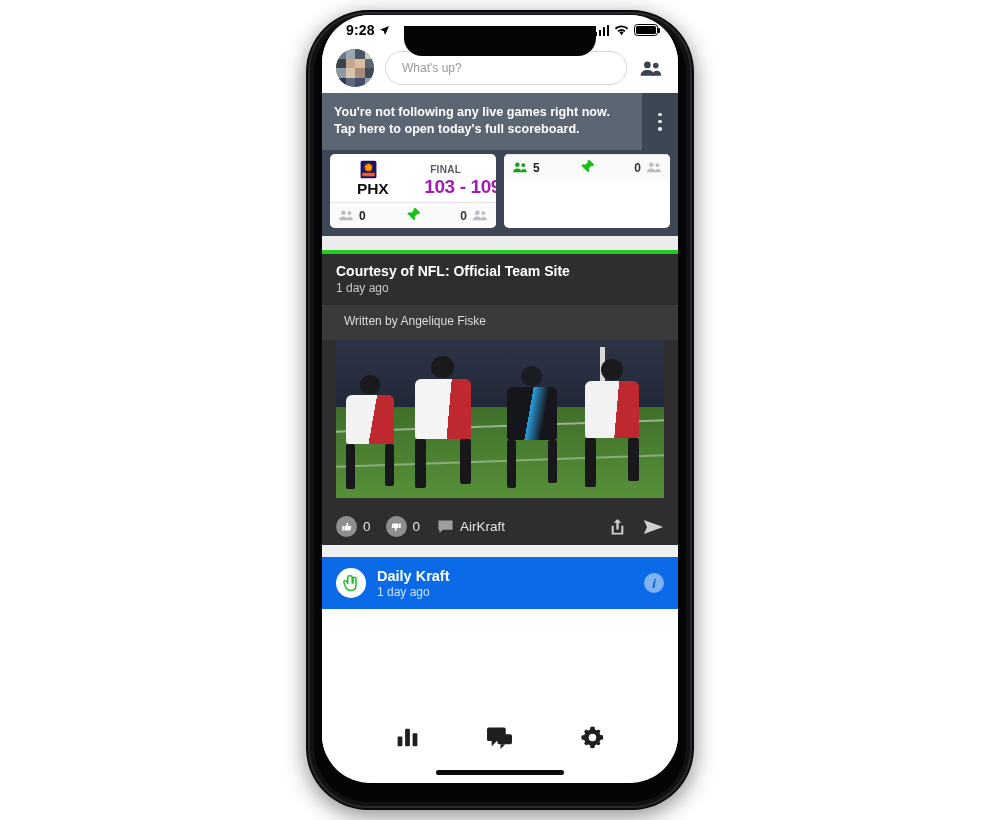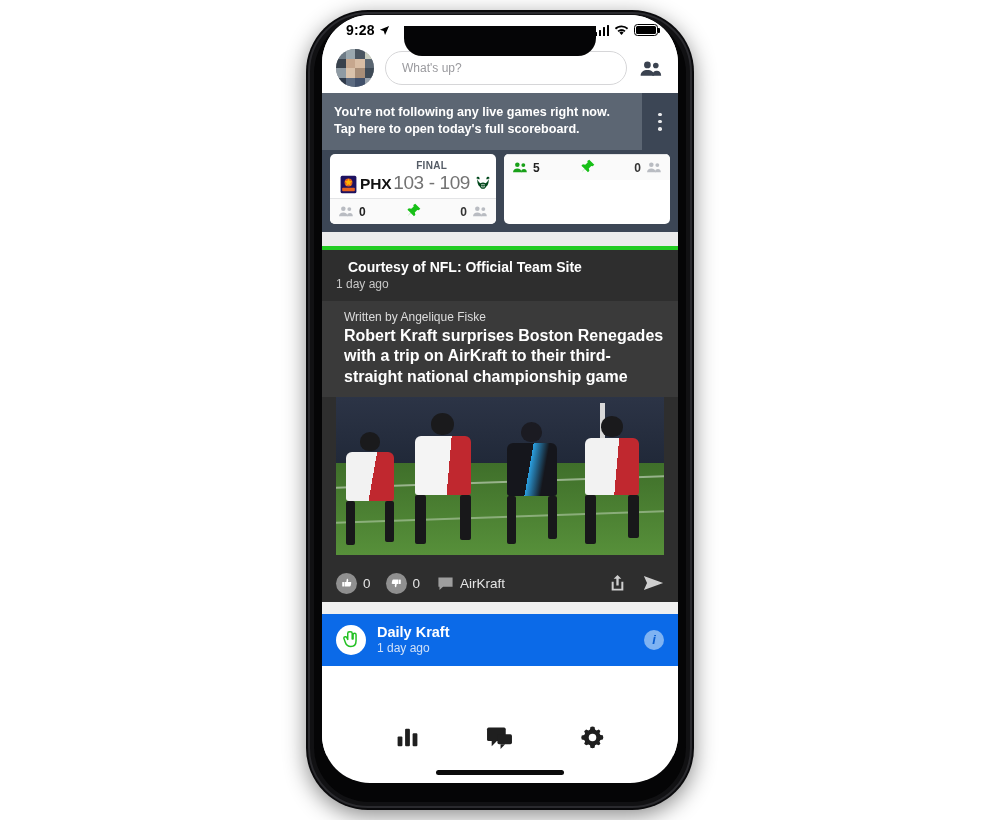--- a/index.html
+++ b/index.html
@@ -115,40 +115,40 @@
   
   .scores { display: flex; gap: 8px; padding: 4px 8px 8px 8px; background: #3c4655; }
   .card {
     flex: 1 1 0; background: #fff; border-radius: 5px; overflow: hidden;
     display: flex; flex-direction: column;
   }
   .card-top {
     display: flex; align-items: flex-end; justify-content: space-between;
     padding: 5px 7px 4px 7px; gap: 2px; position: relative; min-height: 44px;
   }
-  .team { display: flex; align-items: center; gap: 1px; }
+  .team { display: flex; flex-direction: column; gap: 1px; margin-left: 20px; }
   .team-abbr { font-size: 15.5px; font-weight: bold; color: #111; letter-spacing: -.2px; }
   .logo { width: 22px; height: 20px; display: flex; align-items: center; justify-content: center; }
   .mid { flex: 1 1 auto; display: flex; flex-direction: column; align-items: center; justify-content: flex-end; }
   .status-label { font-size: 10px; font-weight: bold; color: #555c66; letter-spacing: .3px; }
-  .score { font-size: 19px; font-weight: normal; color: #737373; letter-spacing: -.4px; white-space: nowrap; margin-top:1px; }
+  .score { font-size: 19px; font-weight: bold; color: #a21caf; letter-spacing: -.4px; white-space: nowrap; margin-top:1px;margin-left:34px; }
   .card-bot {
     display: flex; align-items: center; justify-content: space-between;
     border-top: 1px solid #e3e4e6; padding: 3px 8px; background: #fafafa;
   }
   .follow { display: flex; align-items: center; gap: 5px; font-size: 12px; font-weight: bold; color: #222; }
   .follow.dim { color: #333; }
   .pin { font-size: 15px; line-height: 1; }
 
   
   .gap-light { height: 14px; background: #ececec; }
   .green-rule { height: 4px; background: #22cc22; }
   .article { background: #2e2e2e; }
   .src { padding: 9px 14px 10px 14px; }
-  .src-title { color: #fff; font-size: 14px; font-weight: bold; margin-left: 12px; }
+  .src-title { color: #fff; font-size: 14px; font-weight: bold; }
   .src-time { color: #c8c8c8; font-size: 12px; margin-top: 2px; }
   .art-body { background: #3a3a3a; padding: 9px 14px 10px 22px; }
   .byline { color: #dcdcdc; font-size: 12px; margin-bottom: 2px; }
   .headline { color: #fff; font-size: 16px; font-weight: bold; line-height: 1.26; }
 
   .photo {
     margin: 0 14px 0 14px; height: 158px; position: relative; overflow: hidden;
     background: #2b3242;
   }
   .field { position:absolute; left:0; right:0; bottom:0; height:58%; background: linear-gradient(#3f6f2a, #57903a); }
@@ -387,21 +387,20 @@
       <div class="gap-light"></div>
       <div class="green-rule"></div>
 
       <div class="article">
         <div class="src">
           <div class="src-title">Courtesy of NFL: Official Team Site</div>
           <div class="src-time">1 day ago</div>
         </div>
         <div class="art-body">
           <div class="byline">Written by Angelique Fiske</div>
-          <div class="headline">Robert Kraft surprises Boston Renegades with a trip on AirKraft to their third-straight national championship game</div>
         </div>
 
         <div class="photo">
           <div class="stands"></div>
           <div class="field"></div>
           <div class="goalpost"></div>
 
           <div class="player" style="left:3%; width:48px; height:74%;">
             <div class="helmet" style="background:#1a1a1c"></div>
             <div class="plr-body" style="height:42%; background:linear-gradient(100deg,#f2f2f2 55%, #c0282f 55%);"></div>

